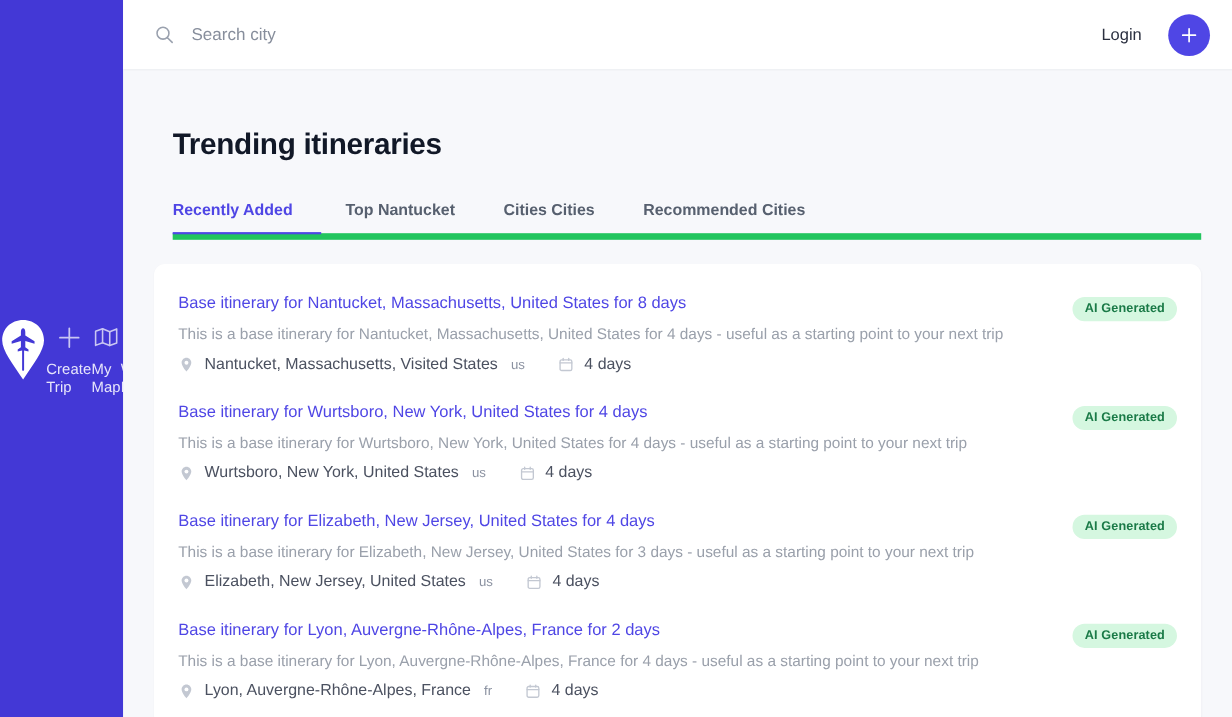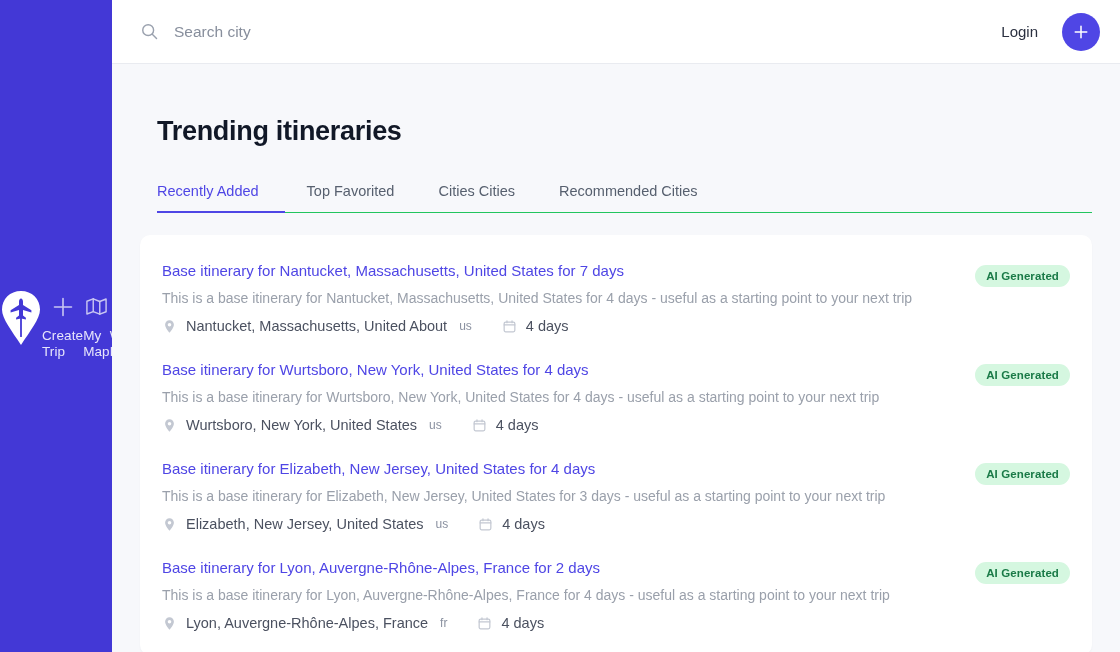--- a/index.html
+++ b/index.html
@@ -58,22 +58,23 @@
   .content { flex: 1; overflow: hidden; padding: 0 28px; }
   .page-title {
     font-size: 27px; font-weight: bold; color: #111827;
     letter-spacing: -.3px;
     padding: 52px 0 0 17px;
   }
 
   .tabs {
     display: flex; align-items: flex-end; gap: 0;
     margin: 28px 0 0 17px;
-    border-bottom: 1px solid #22c55e;
+    border-bottom: 6px solid #22c55e;
     padding-right: 10px;
+    font-weight: bold;
   }
   .tab {
     font-size: 14.5px; color: #57606f;
     padding: 8px 22px 12px 22px; cursor: pointer;
     border-bottom: 2px solid transparent;
     margin-bottom: -1px; white-space: nowrap;
   }
   .tab:first-child { padding-left: 0; padding-right: 26px; }
   .tab.active { color: #4f46e5; border-bottom-color: #4f46e5; }
 
@@ -196,40 +197,40 @@
           </svg>
         </button>
       </div>
     </header>
 
     <div class="content">
       <h1 class="page-title">Trending itineraries</h1>
 
       <div class="tabs">
         <div class="tab active">Recently Added</div>
-        <div class="tab">Top Favorited</div>
+        <div class="tab">Top Nantucket</div>
         <div class="tab">Cities Cities</div>
         <div class="tab">Recommended Cities</div>
       </div>
 
       <div class="card">
 
         <div class="itinerary">
           <div class="itin-body">
-            <a class="itin-title">Base itinerary for Nantucket, Massachusetts, United States for 7 days</a>
+            <a class="itin-title">Base itinerary for Nantucket, Massachusetts, United States for 8 days</a>
             <div class="itin-desc">This is a base itinerary for Nantucket, Massachusetts, United States for 4 days - useful as a starting point to your next trip</div>
             <div class="itin-meta">
               <span class="meta-item">
                 <span class="icon-muted">
                   <svg width="15" height="15" viewBox="0 0 16 16" fill="#c3c8d2">
                       <path d="M8 1.4 c-2.6 0 -4.7 2.1 -4.7 4.7 C3.3 9.4 8 14.6 8 14.6 s4.7 -5.2 4.7 -8.5 C12.7 3.5 10.6 1.4 8 1.4 z"></path>
                       <circle cx="8" cy="6.1" r="1.9" fill="#ffffff"></circle>
                     </svg>
                 </span>
-                <span class="meta-text">Nantucket, Massachusetts, United About</span>
+                <span class="meta-text">Nantucket, Massachusetts, Visited States</span>
                 <span class="country-code">us</span>
               </span>
               <span class="meta-item">
                 <span class="icon-muted">
                   <svg width="15" height="15" viewBox="0 0 16 16" fill="none" stroke="#c3c8d2" stroke-width="1.3" stroke-linecap="round">
                       <rect x="2.3" y="3.3" width="11.4" height="10.4" rx="1.6"></rect>
                       <path d="M2.3 6.3 H13.7"></path>
                       <path d="M5.3 1.9 V3.9 M10.7 1.9 V3.9"></path>
                     </svg>
                 </span>

